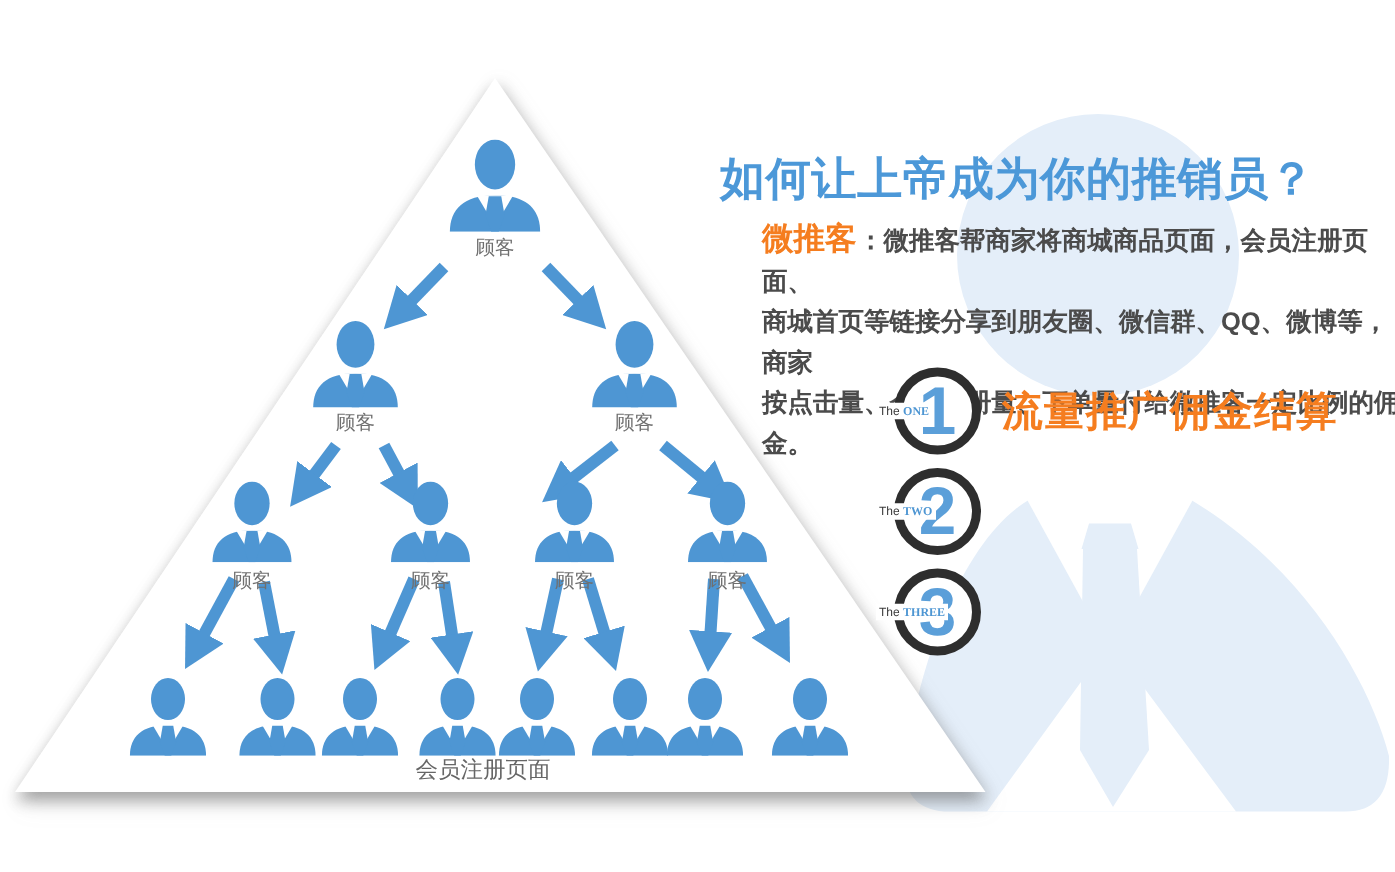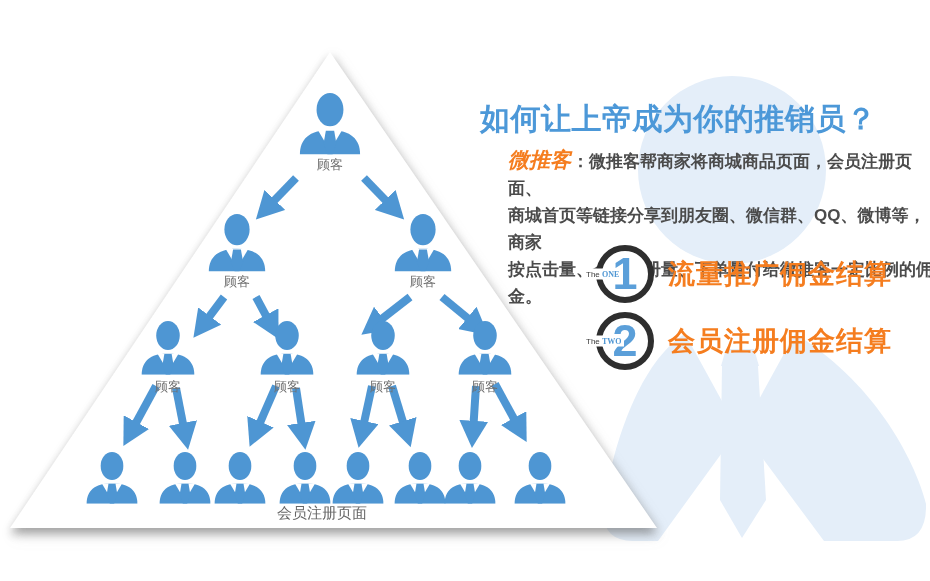--- a/index.html
+++ b/index.html
@@ -47,21 +47,20 @@
     font-size:17px;
     font-weight:600;
     line-height:27px;
     color:#4b4b4b;
   }
   .panel-intro .term {
     font-size:21px;
     font-weight:bold;
     color:#f57d1f;
     margin-right:1px;
-    font-style:italic;
   }
   .item {
     position:absolute;
     left:596px;
     display:flex;
     align-items:center;
   }
   .item .circle {
     position:relative;
     width:58px; height:58px;
@@ -198,17 +197,20 @@
     <span class="badge"><span class="the">The</span> <span class="word">ONE</span></span>
   </div>
   <span class="label">流量推广佣金结算</span>
 </div>
 
 <div class="item" id="item-2">
   <div class="circle">
     <span class="num">2</span>
     <span class="badge"><span class="the">The</span> <span class="word">TWO</span></span>
   </div>
-  <span class="label">会员注册佣金结算</span>
 </div>
 
 <div class="item" id="item-3">
+  <div class="circle">
+    <span class="num">3</span>
+    <span class="badge"><span class="the">The</span> <span class="word">THREE</span></span>
+  </div>
 </div>
 
 </body></html>

